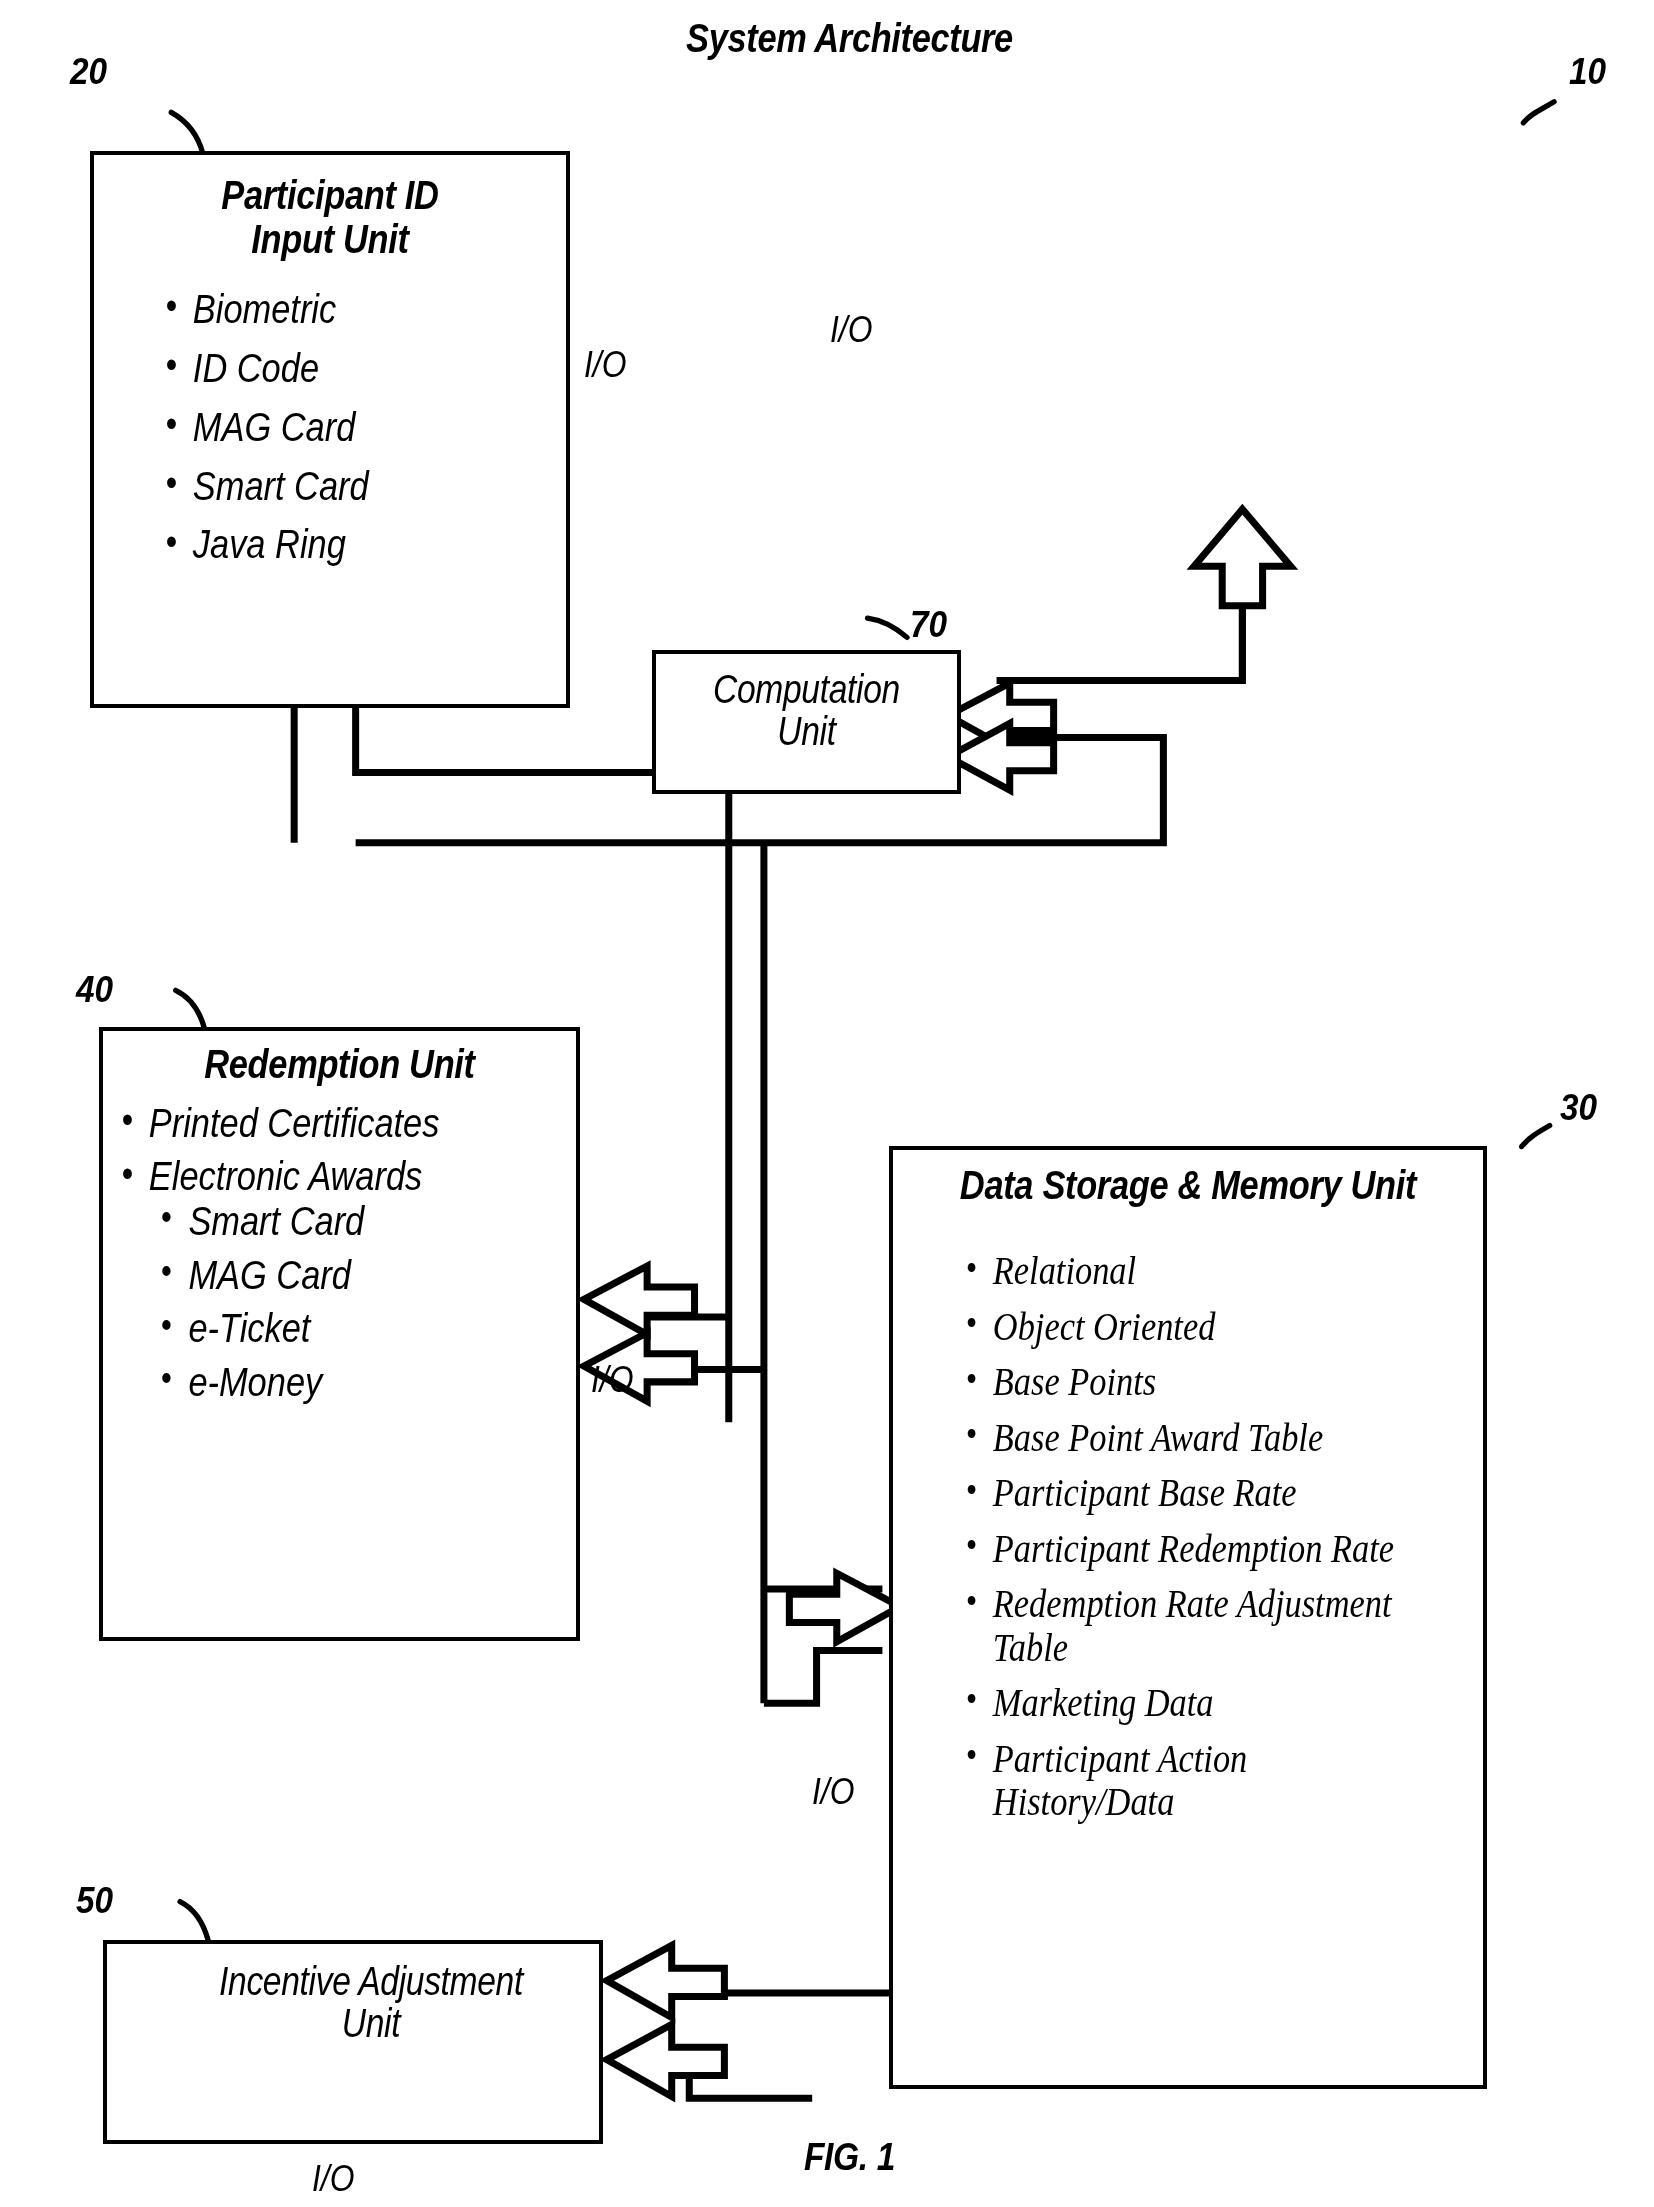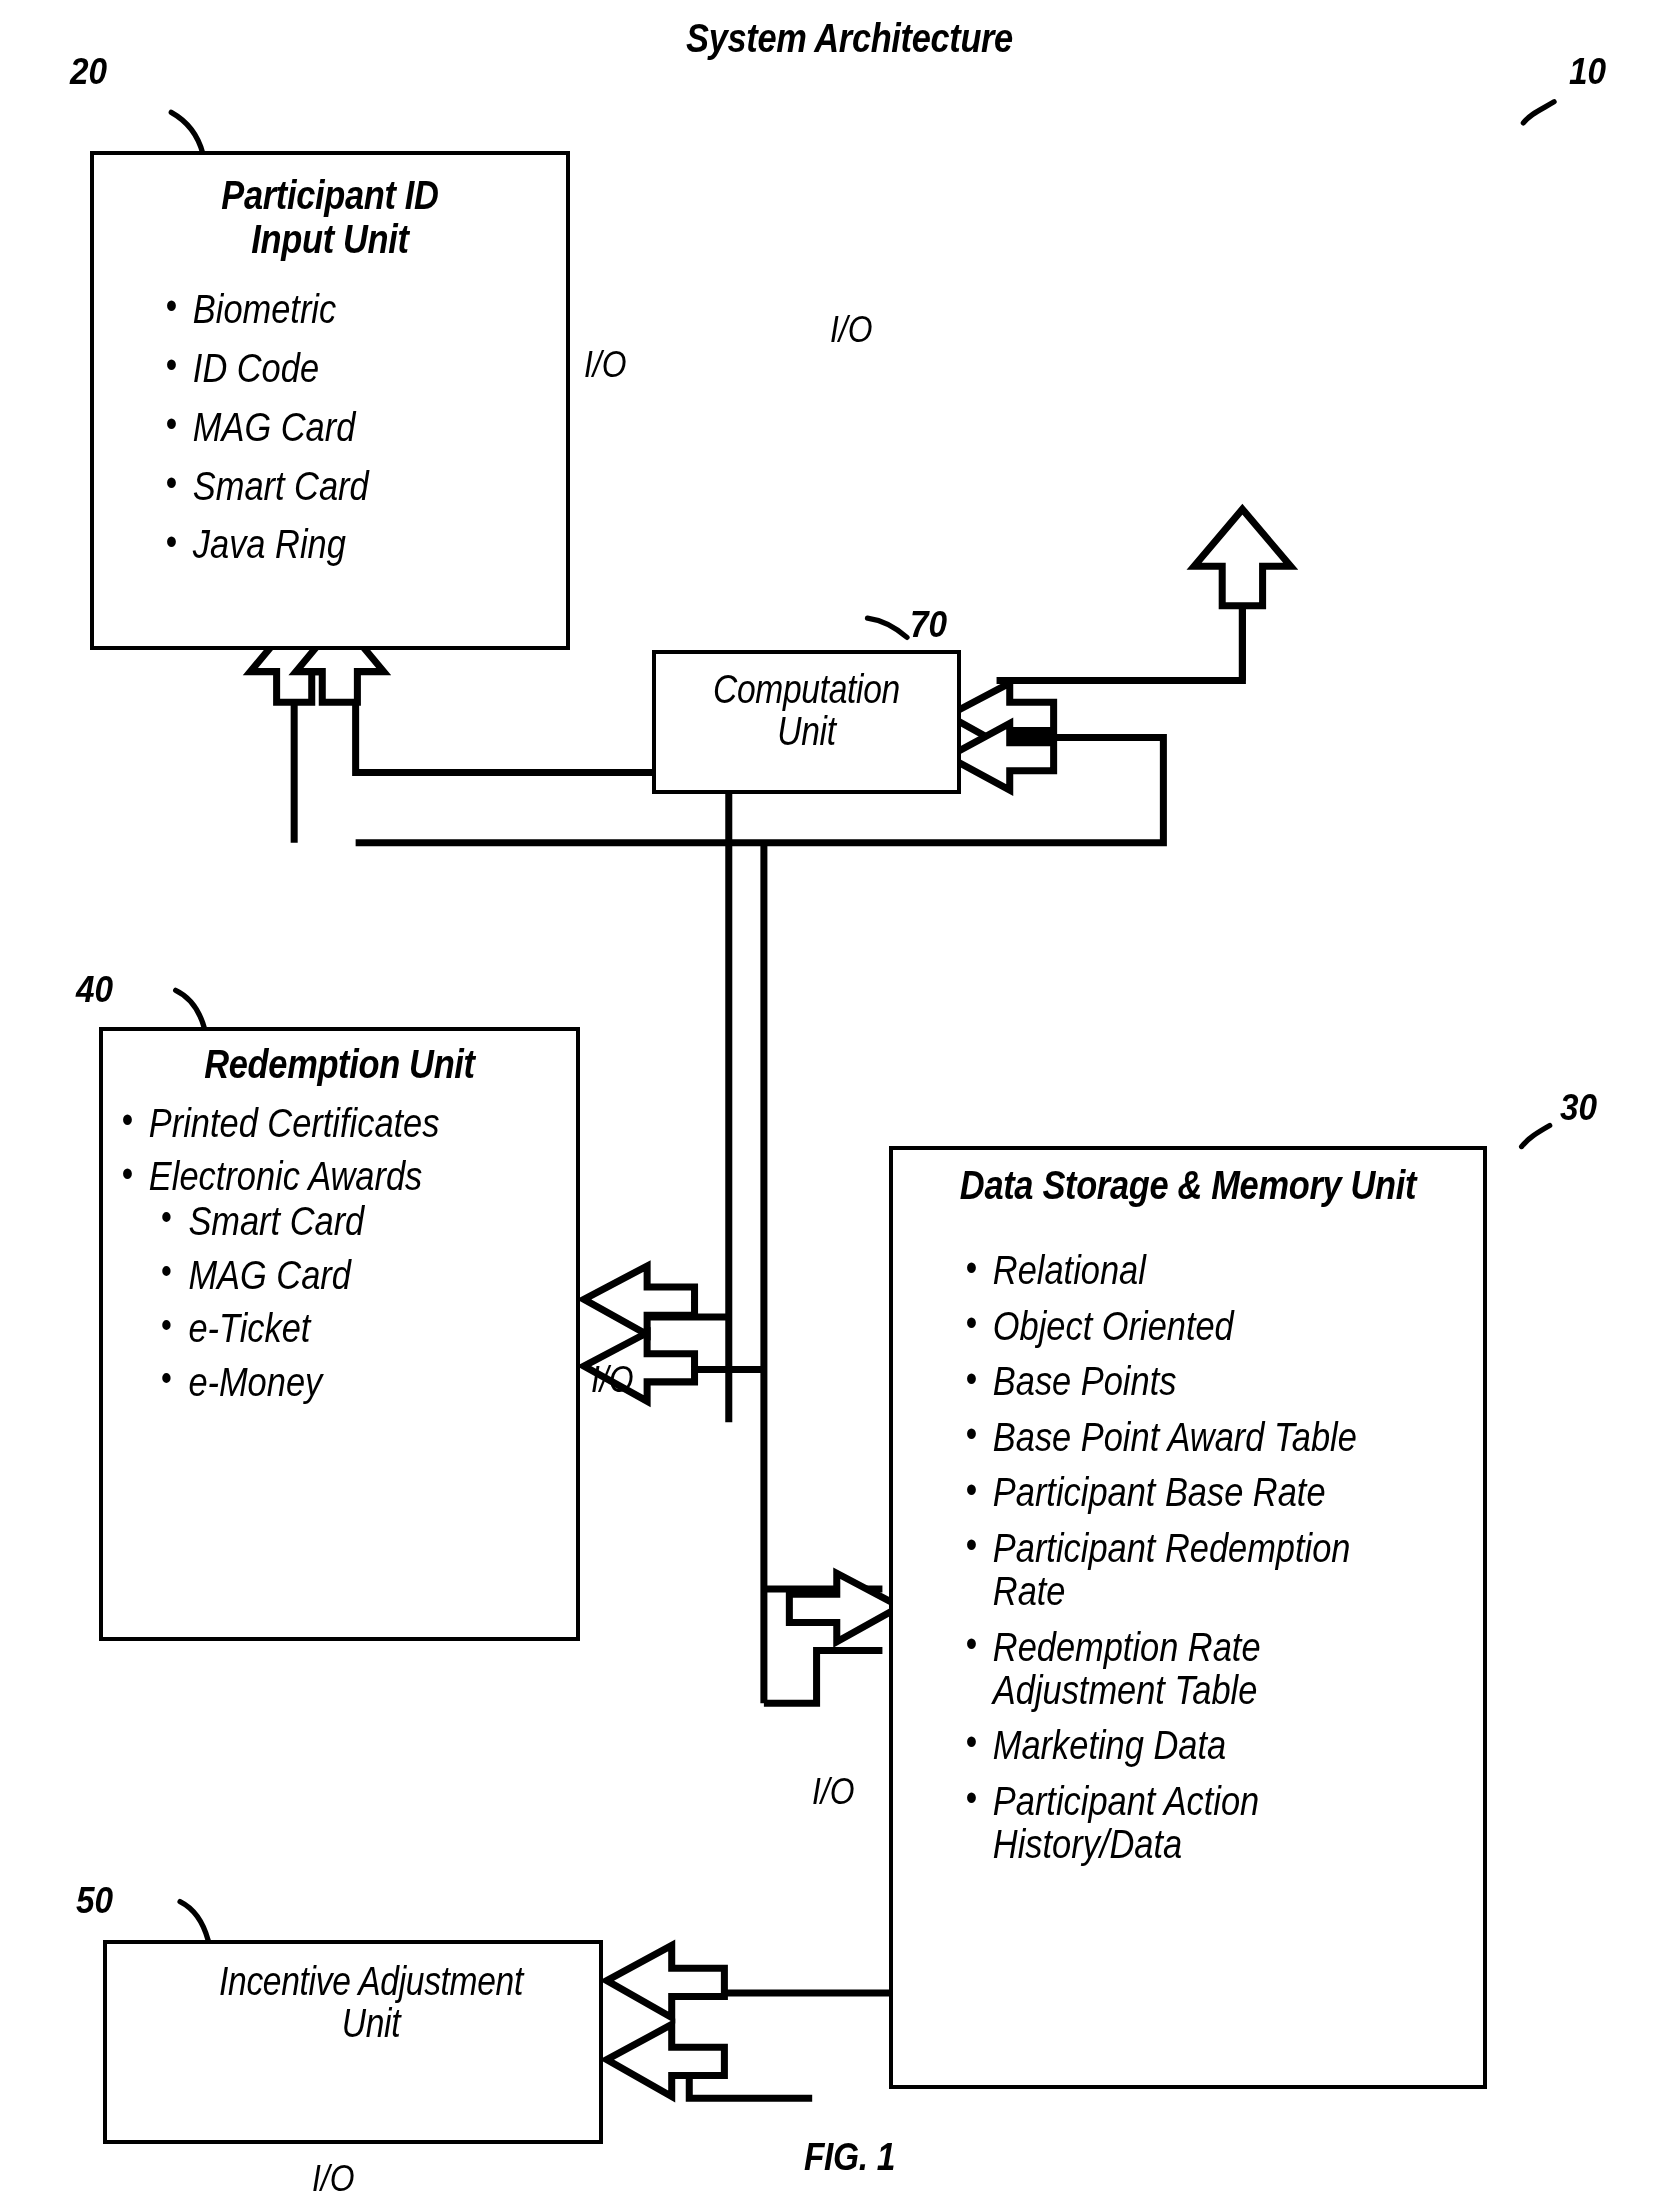--- a/index.html
+++ b/index.html
@@ -85,21 +85,21 @@
   .io{
     position:absolute;
     font-style:italic;
     font-size:37px;
     transform:scaleX(0.86);
     transform-origin:left center;
     white-space:nowrap;
   }
 
   
-  #box-participant-id{left:68px;top:151px;width:480px;height:499px;}
+  #box-participant-id{left:68px;top:151px;width:480px;height:557px;}
   #box-participant-id .box-title{font-size:41px;margin-top:19.3px;}
   #box-participant-id ul.bullets{margin-top:26px;margin-left:67px;}
   #box-participant-id ul.bullets > li{font-size:40px;margin-bottom:14px;}
 
   #box-reporting{left:892px;top:123px;width:684px;height:395px;}
   #box-reporting .box-title{font-size:41px;margin-top:19.3px;}
   #box-reporting ul.bullets{margin-top:32px;margin-left:65px;margin-right:14px;}
   #box-reporting ul.bullets > li{font-size:40px;line-height:1.08;}
 
   #box-computation{left:630px;top:650px;width:309px;height:144px;}
@@ -108,21 +108,21 @@
   }
 
   #box-redemption{left:77px;top:1027px;width:481px;height:614px;}
   #box-redemption .box-title{font-size:41px;margin-top:12.3px;}
   #box-redemption ul.bullets{margin-top:14px;margin-left:14px;}
   #box-redemption ul.bullets > li{font-size:40px;margin-bottom:8.8px;}
   #box-redemption ul.sub > li{font-size:40px;margin-bottom:8.8px;}
 
   #box-storage{left:867px;top:1146px;width:598px;height:943px;}
   #box-storage .box-title{font-size:41px;margin-top:14px;}
-  #box-storage ul.bullets{margin-top:42px;margin-left:68px;margin-right:8.8px;}
+  #box-storage ul.bullets{margin-top:42px;margin-left:68px;margin-right:8.8px;font-family:Liberation Serif, serif;}
   #box-storage ul.bullets > li{font-size:40px;margin-bottom:12.3px;line-height:1.08;}
 
   #box-incentive{left:81px;top:1940px;width:500px;height:204px;padding-left:36px;}
   #box-incentive .box-title{font-weight:normal;font-size:40px;margin-top:16px;}
 </style>
 </head>
 <body>
 
 <div id="stage">
 

